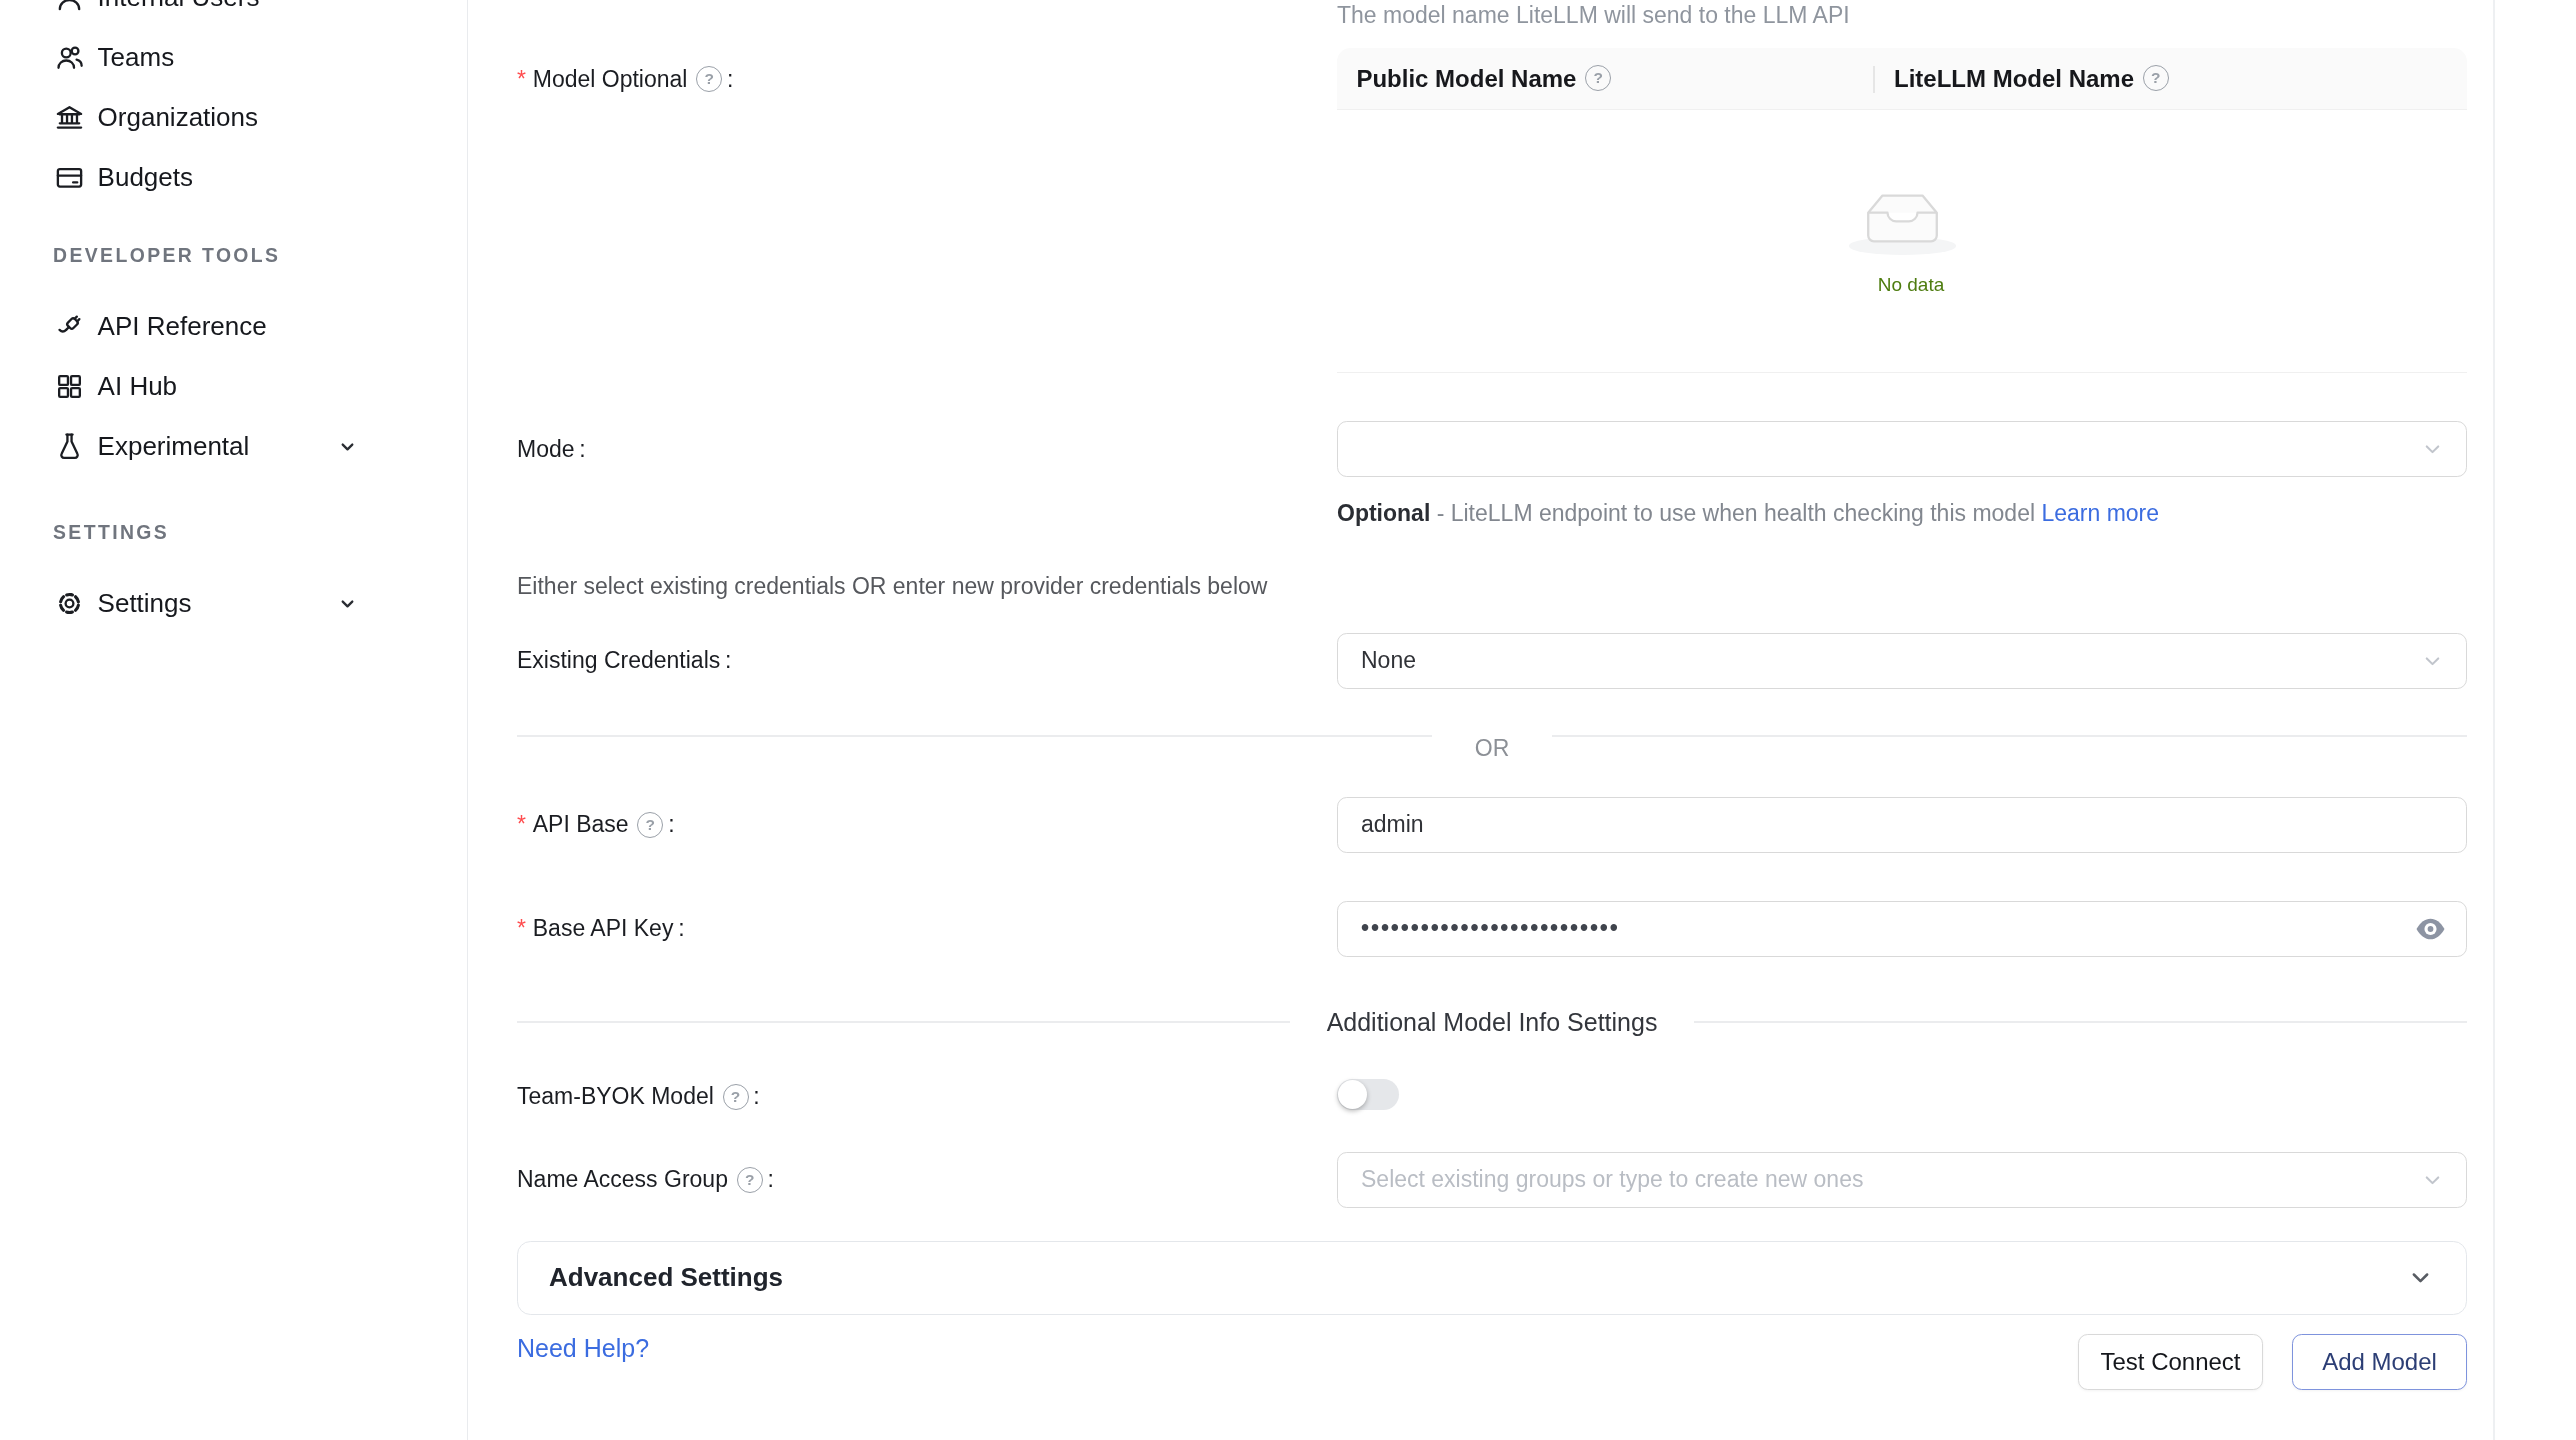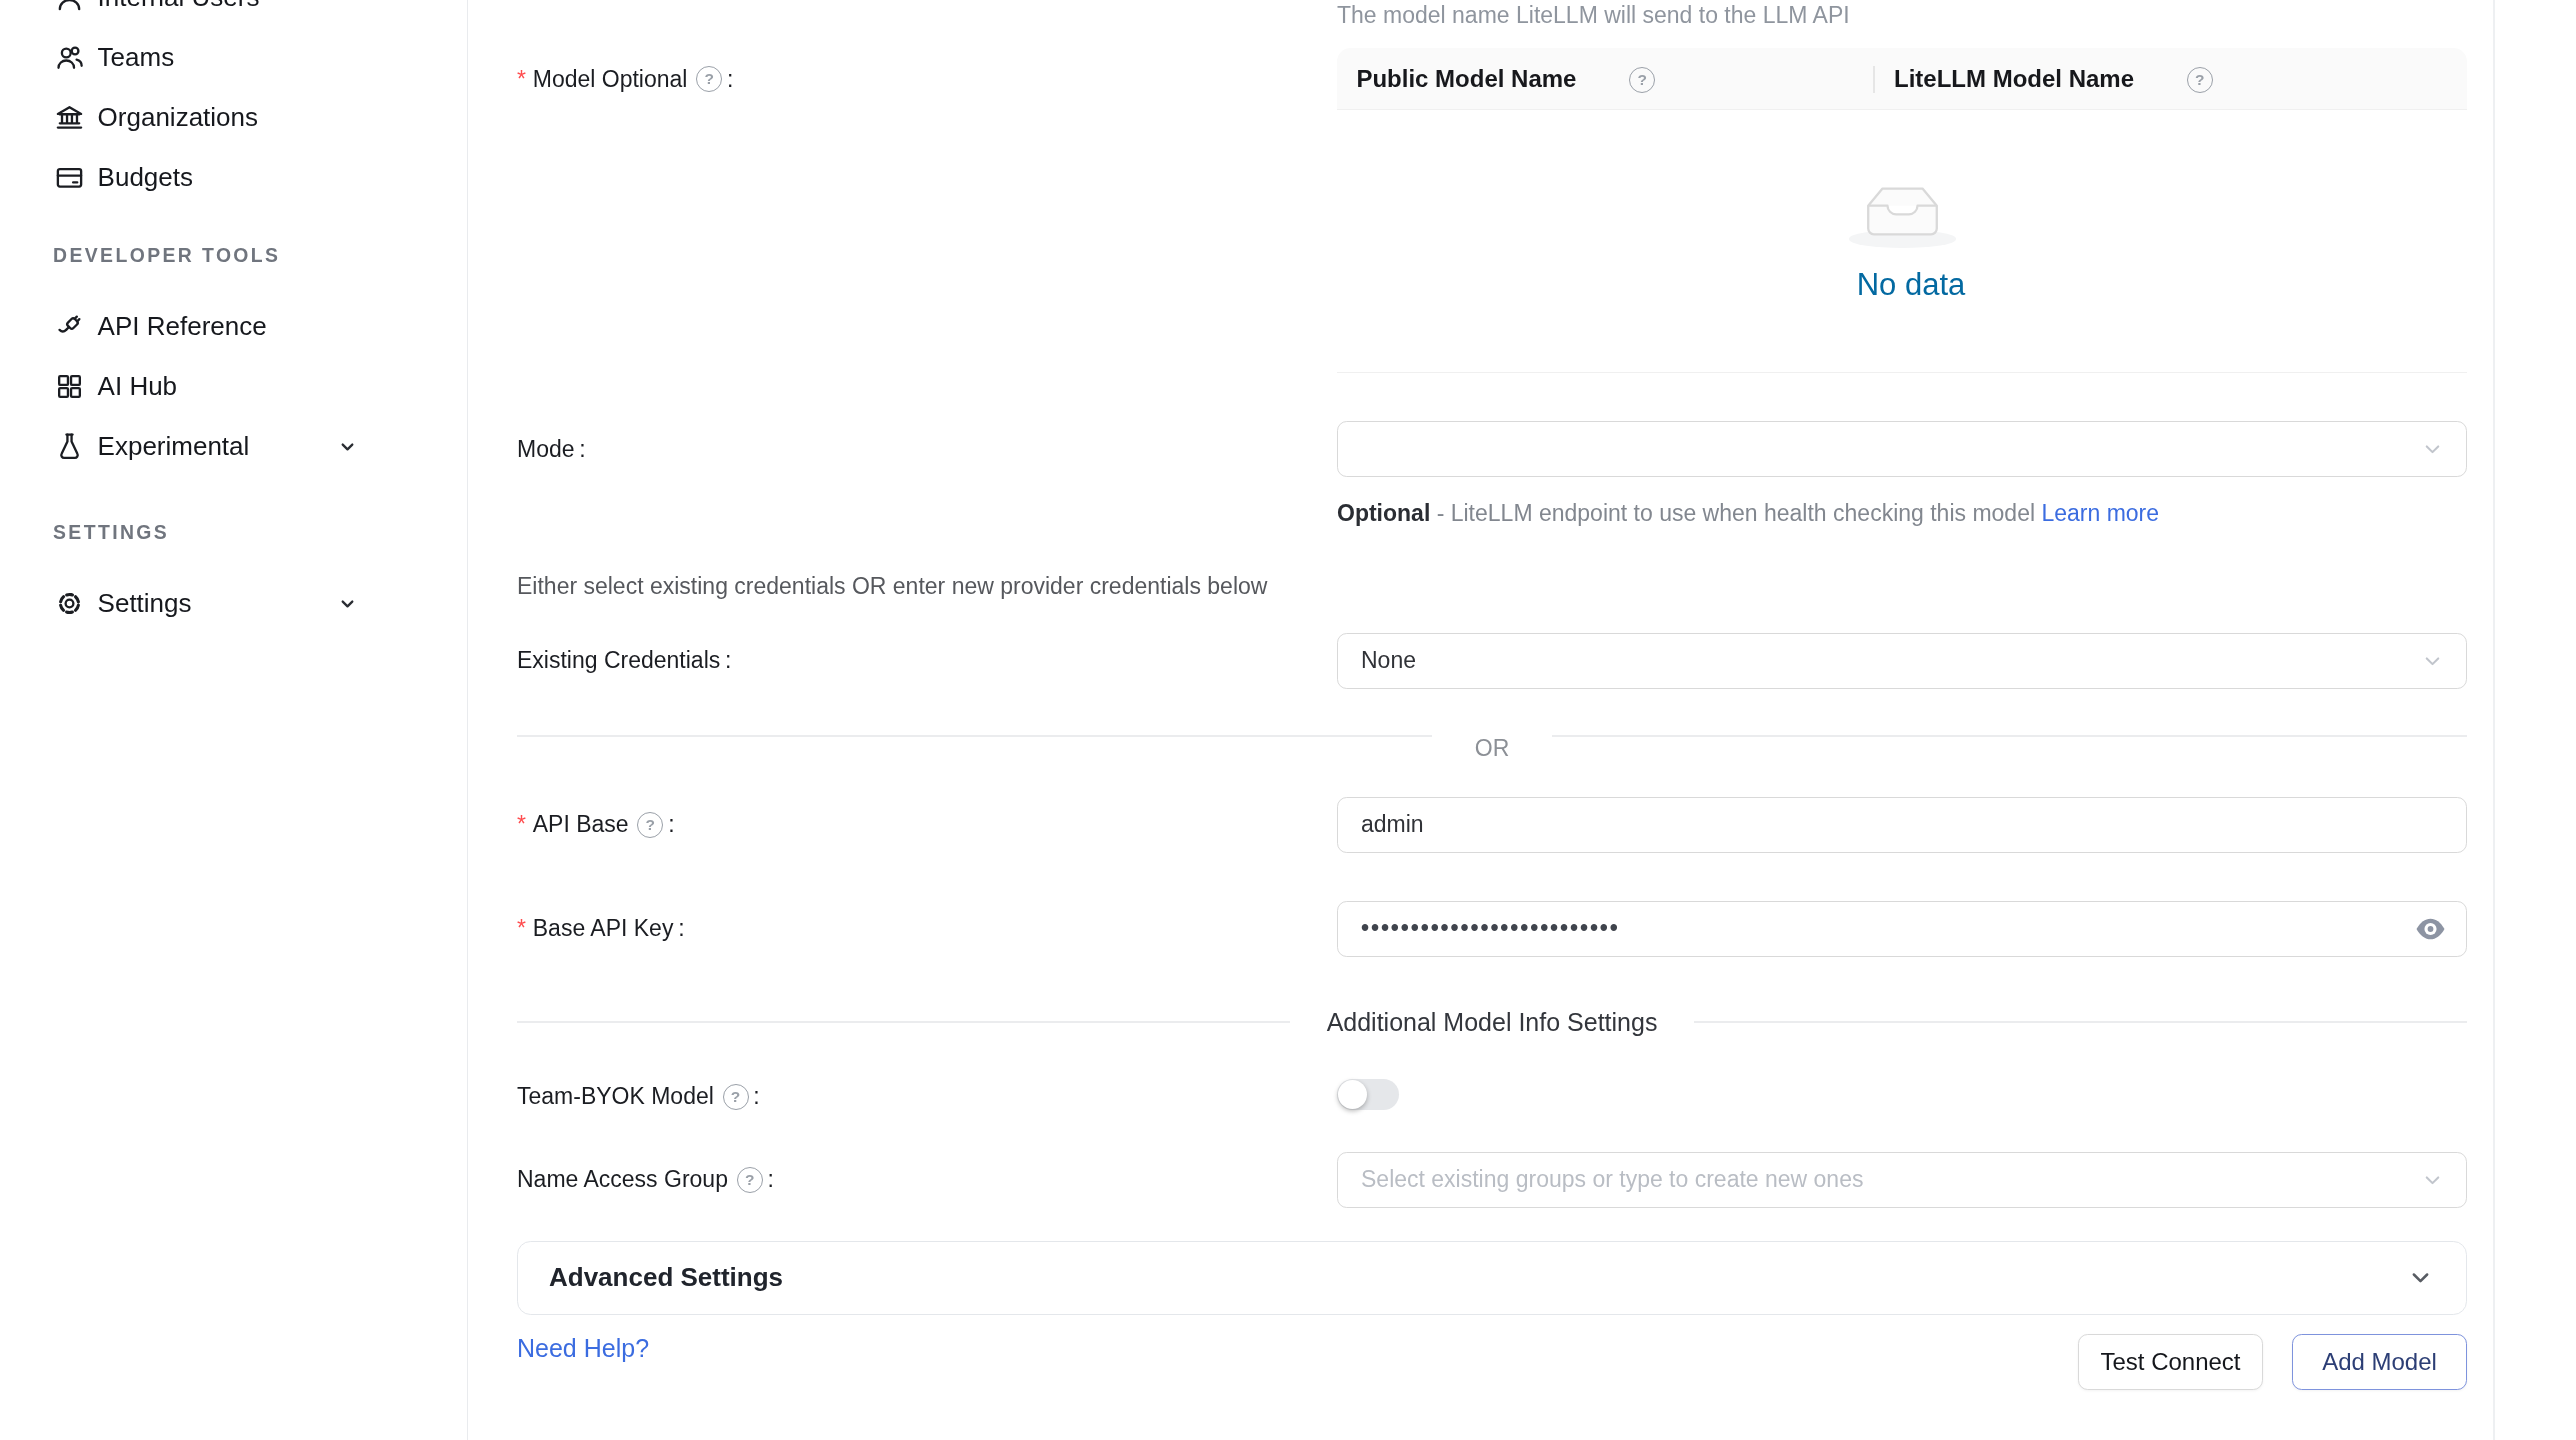--- a/index.html
+++ b/index.html
@@ -44,33 +44,33 @@
   .top-help { font-size:23px; color:#8f959e; height:27px; line-height:27px; }
 
   
   .row-mappings { margin-top:19.4px; }
   .row-mappings .lblcol { align-items:flex-start; }
   .row-mappings .lblcol .lbl-inner { height:62px; display:flex; align-items:center; }
   .mtable { width:1130px; }
   .thead { height:62px; background:#fafafa; border-radius:13.6px 13.6px 0 0;
            border-bottom:1.9px solid #f0f0f0; display:flex; align-items:center;
            position:relative; }
-  .th { font-size:24px; font-weight:700; color:#17181c; display:flex; align-items:flex-end;gap:44px; }
+  .th { font-size:24px; font-weight:700; color:#17181c; display:flex; align-items:flex-start; }
   .th1 { width:536px; padding-left:19.4px; }
   .th2 { padding-left:21px; }
   .th-divider { position:absolute; left:536px; top:17.4px; width:1.9px; height:27px;
                 background:#e6e6e6; }
   .tbody-empty { height:263px; border-bottom:1.9px solid #f0f0f0; display:flex;
                  flex-direction:column; align-items:center; justify-content:center; }
   .empty-art { position:relative; width:107px; height:70px; display:flex;
                justify-content:center; }
   .empty-ellipse { position:absolute; bottom:1.9px; left:0; width:107px; height:17.4px;
                background:#f4f5f6; border-radius:50%; }
   .empty-box { position:relative; }
-  .nodata { margin-top:17.4px; font-size:31px; color:#0369a1;margin-left:18px; }
+  .nodata { margin-top:17.4px; font-size:19px; color:#4d7c0f;margin-left:18px; }
 
   
   .sel, .inp { width:1130px; height:56px; background:#fff; border:1.9px solid #d9d9d9;
          border-radius:9.7px; display:flex; align-items:center; padding:0 23px;
          font-size:23px; color:#303237; position:relative; }
   .sel .chev { position:absolute; right:21px; top:50%; transform:translateY(-50%);
          color:#c1c5cc; display:flex; }
   .placeholder { color:#b9bdc4; }
 
   .row-mode { margin-top:48px; }

